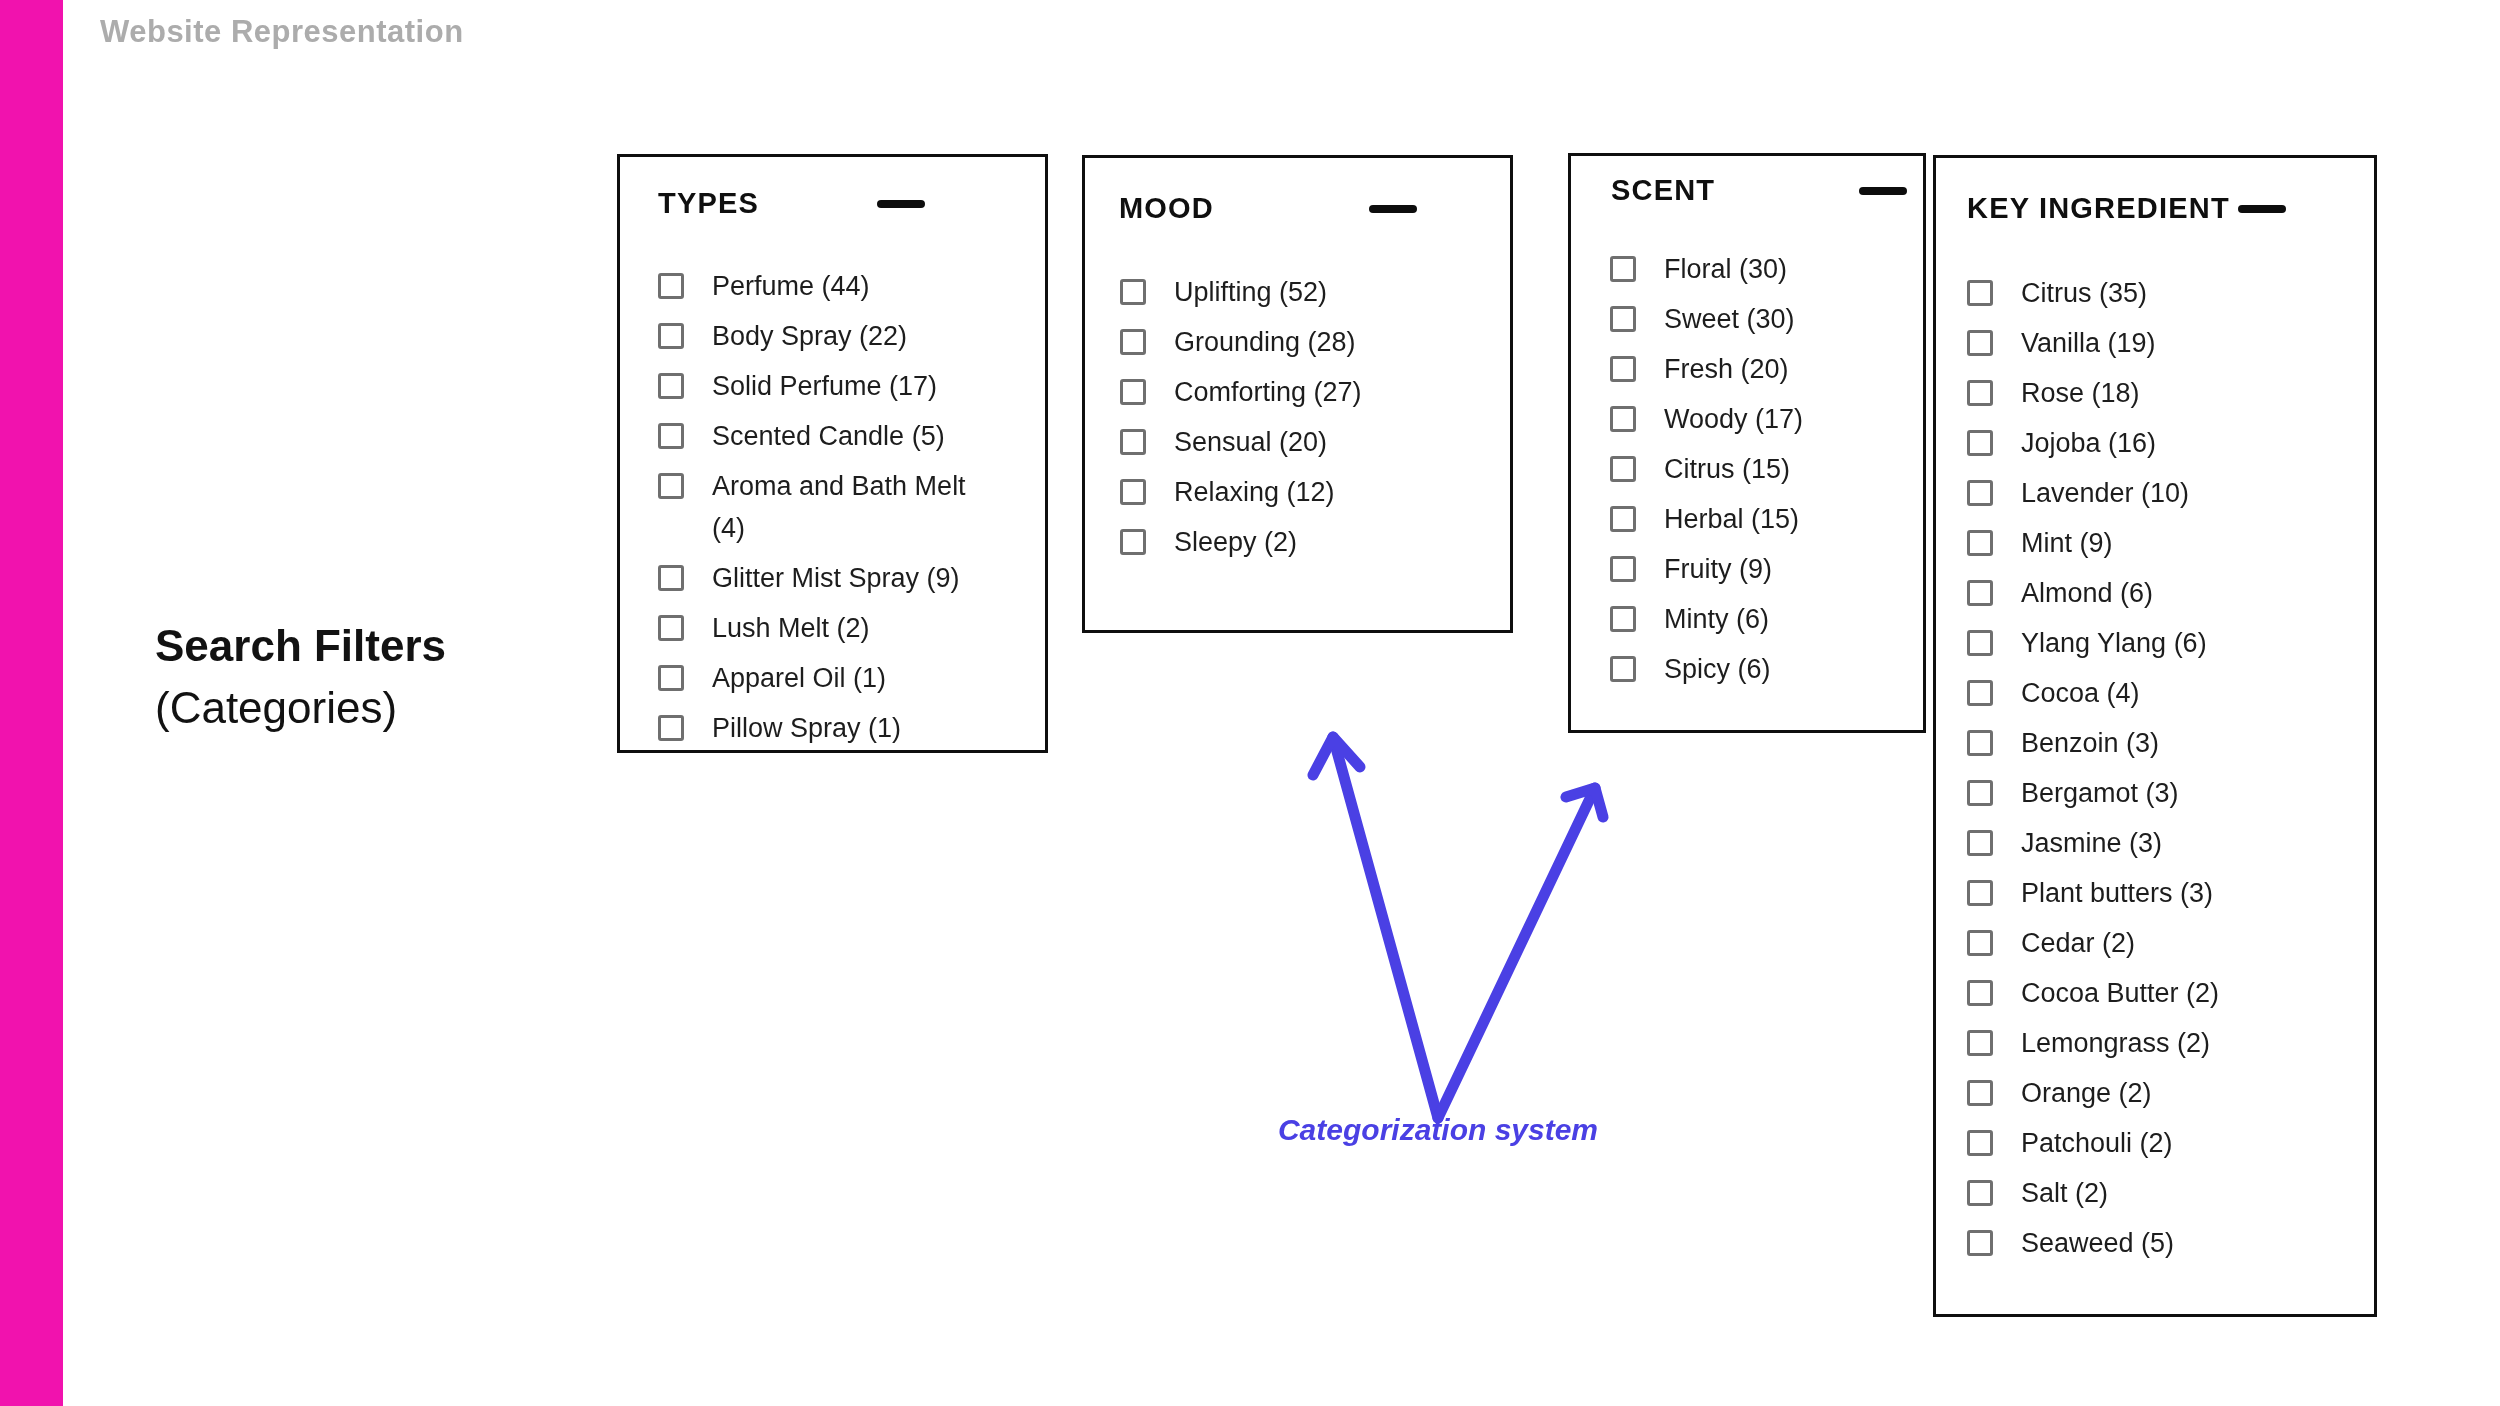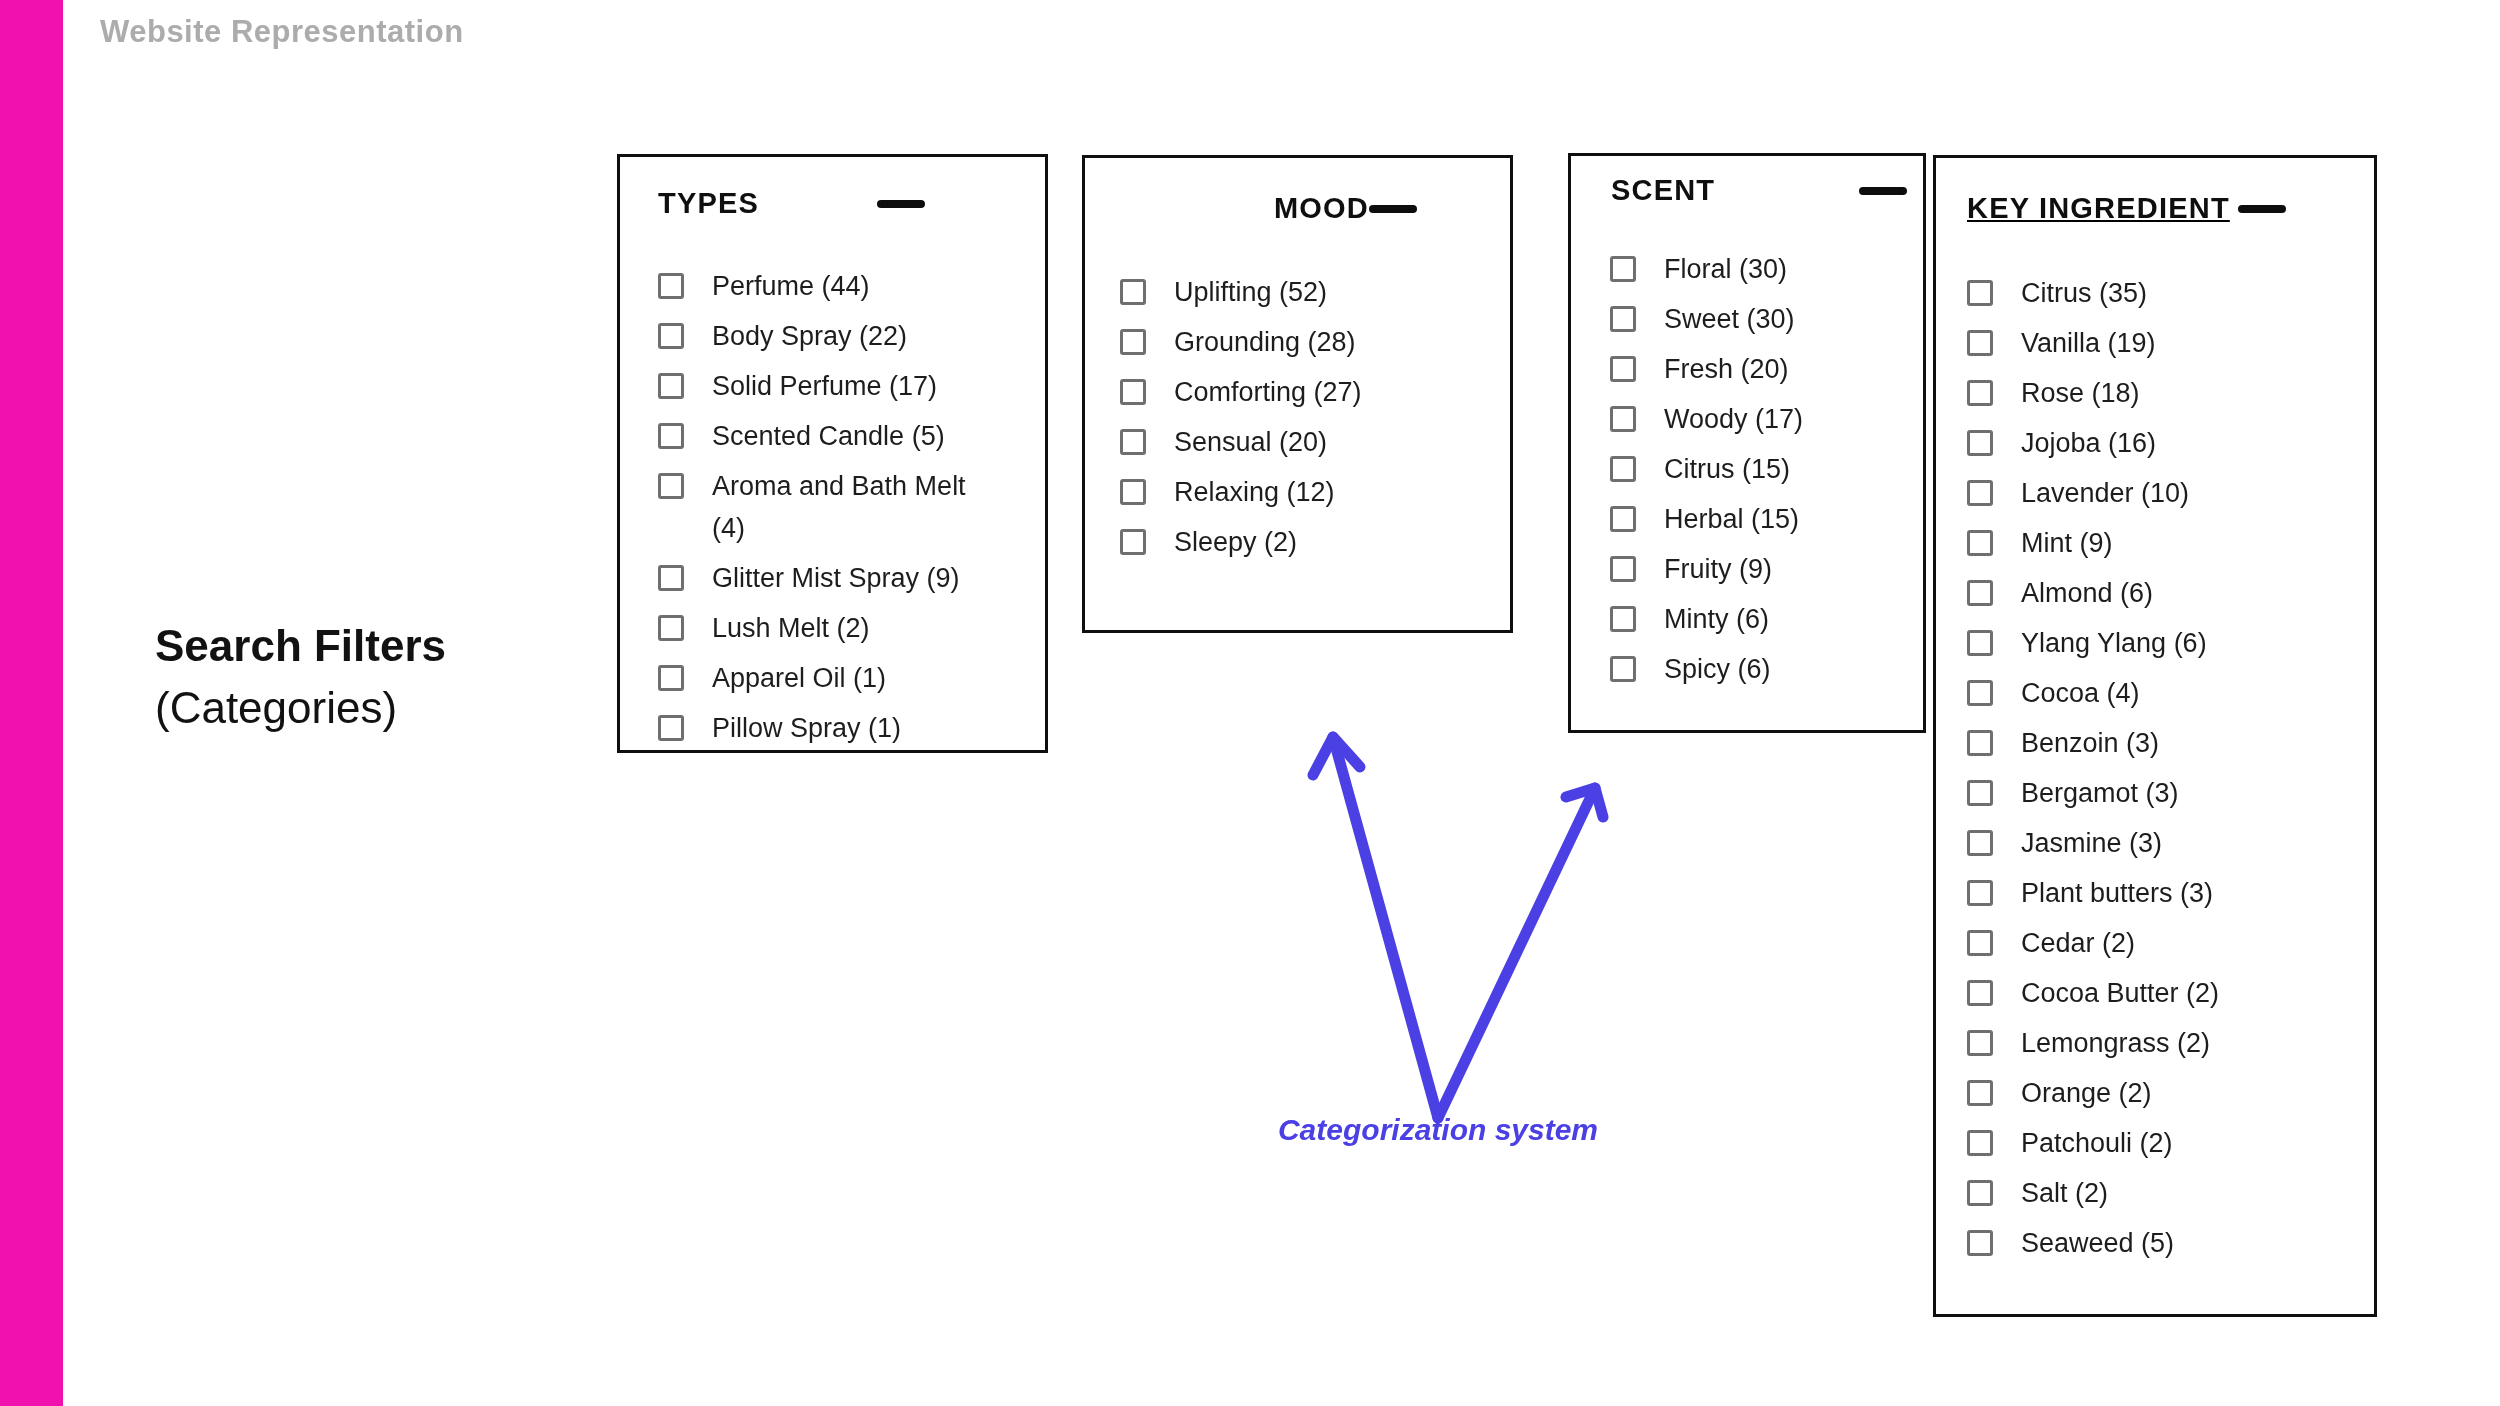--- a/index.html
+++ b/index.html
@@ -16,24 +16,24 @@
   .section-title .l2 { font-weight:normal; display:block; }
 
   .box { position:absolute; background:#fff; border:3px solid #0F0F0F; }
   .box-header { display:flex; align-items:center; }
   .box-title { font-size:29px; font-weight:bold; color:#0F0F0F; letter-spacing:1.2px; }
   .dash { width:48px; height:8px; background:#0D0D0D; border-radius:4px; flex-shrink:0; }
 
   .box-types  { left:617px;  top:154px; width:431px; height:599px; }
   .box-mood   { left:1082px; top:155px; width:431px; height:478px; }
   .box-scent  { left:1543px; top:153px; width:358px; height:580px;margin-left:25px; }
-  .box-key    { left:1933px; top:155px; width:444px; height:1162px;text-decoration:underline; }
+  .box-key    { left:1933px; top:155px; width:444px; height:1162px; }
 
   .box-types .box-header { padding:30px 120px 0 38px; justify-content:space-between; }
-  .box-mood  .box-header { padding:34px 93px 0 34px; justify-content:flex-end; }
+  .box-mood  .box-header { padding:34px 93px 0 34px; justify-content:space-between; }
   .box-scent .box-header { padding:18px 16px 0 40px; justify-content:space-between; }
   .box-key   .box-header { padding:34px 0 0 31px; justify-content:flex-start; }
   .box-key   .box-header .dash { margin-left:8px; }
 
   .box-items { position:absolute; left:0; right:0; }
   .box-types .box-items { top:108px; }
   .box-mood  .box-items { top:113px; }
   .box-scent .box-items { top:92px;  }
   .box-key   .box-items { top:114px; }
 

